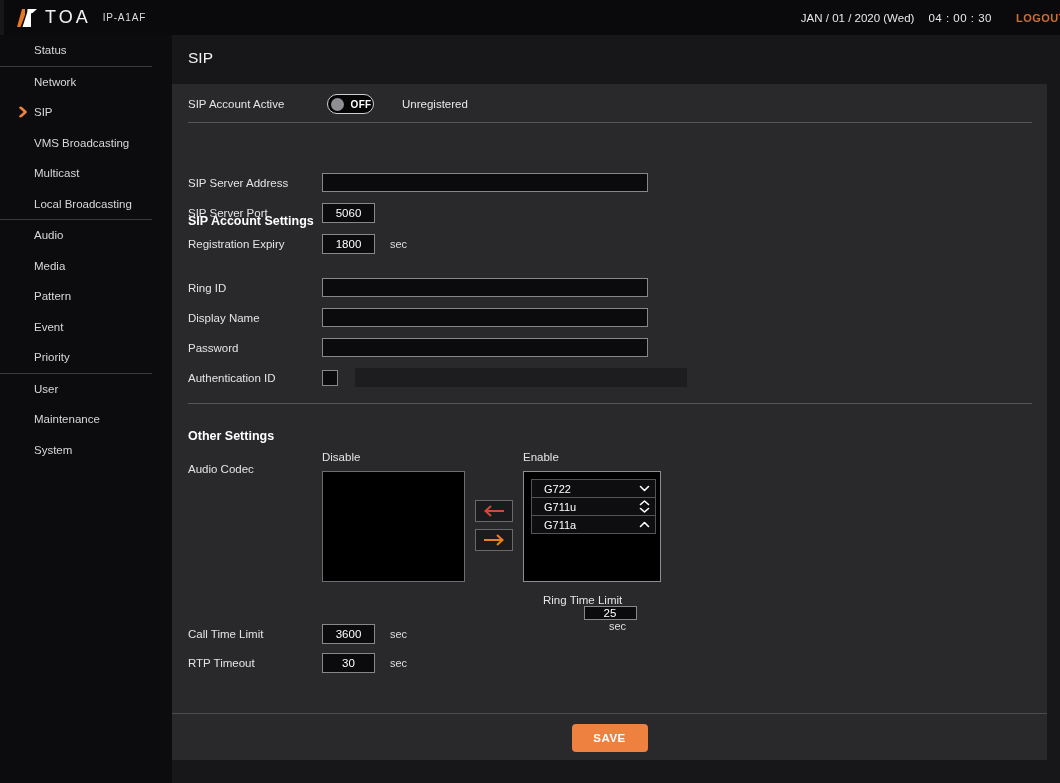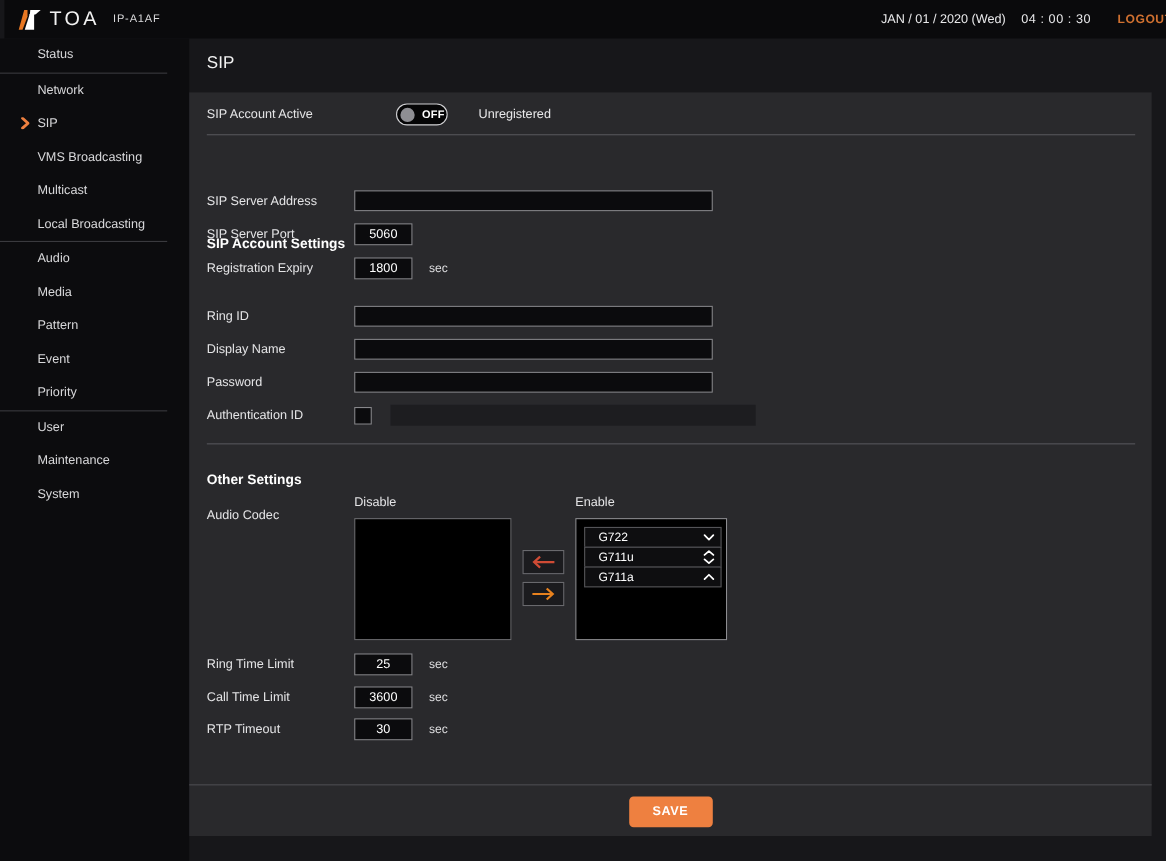--- a/index.html
+++ b/index.html
@@ -205,21 +205,21 @@
     <span>System</span>
   </div>
 </nav>
 
 <h1 class="page-title">SIP</h1>
 
 <section class="panel">
 
   <div class="frow" style="top:10px; height:20px;">
     <span class="flabel">SIP Account Active</span>
-    <div class="toggle off" style="margin-left:38px;">
+    <div class="toggle off" style="margin-left:5px;">
       <span class="knob"></span>
       <span class="t-label">OFF</span>
     </div>
     <span class="status-text">Unregistered</span>
   </div>
   <hr class="hdivider" style="top:38px; left:16px; width:844px;">
 
   <h2 class="sec-heading" style="top:145px; transform:translateY(-100%); padding-top:0; top:144px;">SIP Account Settings</h2>
 
   <div class="frow" style="top:89px; height:19px; top:89px;">
@@ -313,21 +313,21 @@
           <span class="move-icon">
             <svg width="11" height="7" viewBox="0 0 11 7">
                 <polyline points="1.5,5.5 5.5,1.5 9.5,5.5" fill="none" stroke="currentColor" stroke-width="1.6" stroke-linecap="round" stroke-linejoin="round"></polyline>
               </svg>
           </span>
         </div>
       </div>
     </div>
   </div>
 
-  <div class="frow" style="top:510px; height:20px;">
+  <div class="frow" style="top:510px; height:20px;flex-direction:column;">
     <span class="flabel">Ring Time Limit</span>
     <input class="tinput num" type="text" value="25" style="">
     <span class="unit">sec</span>
   </div>
 
   <div class="frow" style="top:540px; height:20px;">
     <span class="flabel">Call Time Limit</span>
     <input class="tinput num" type="text" value="3600" style="">
     <span class="unit">sec</span>
   </div>

